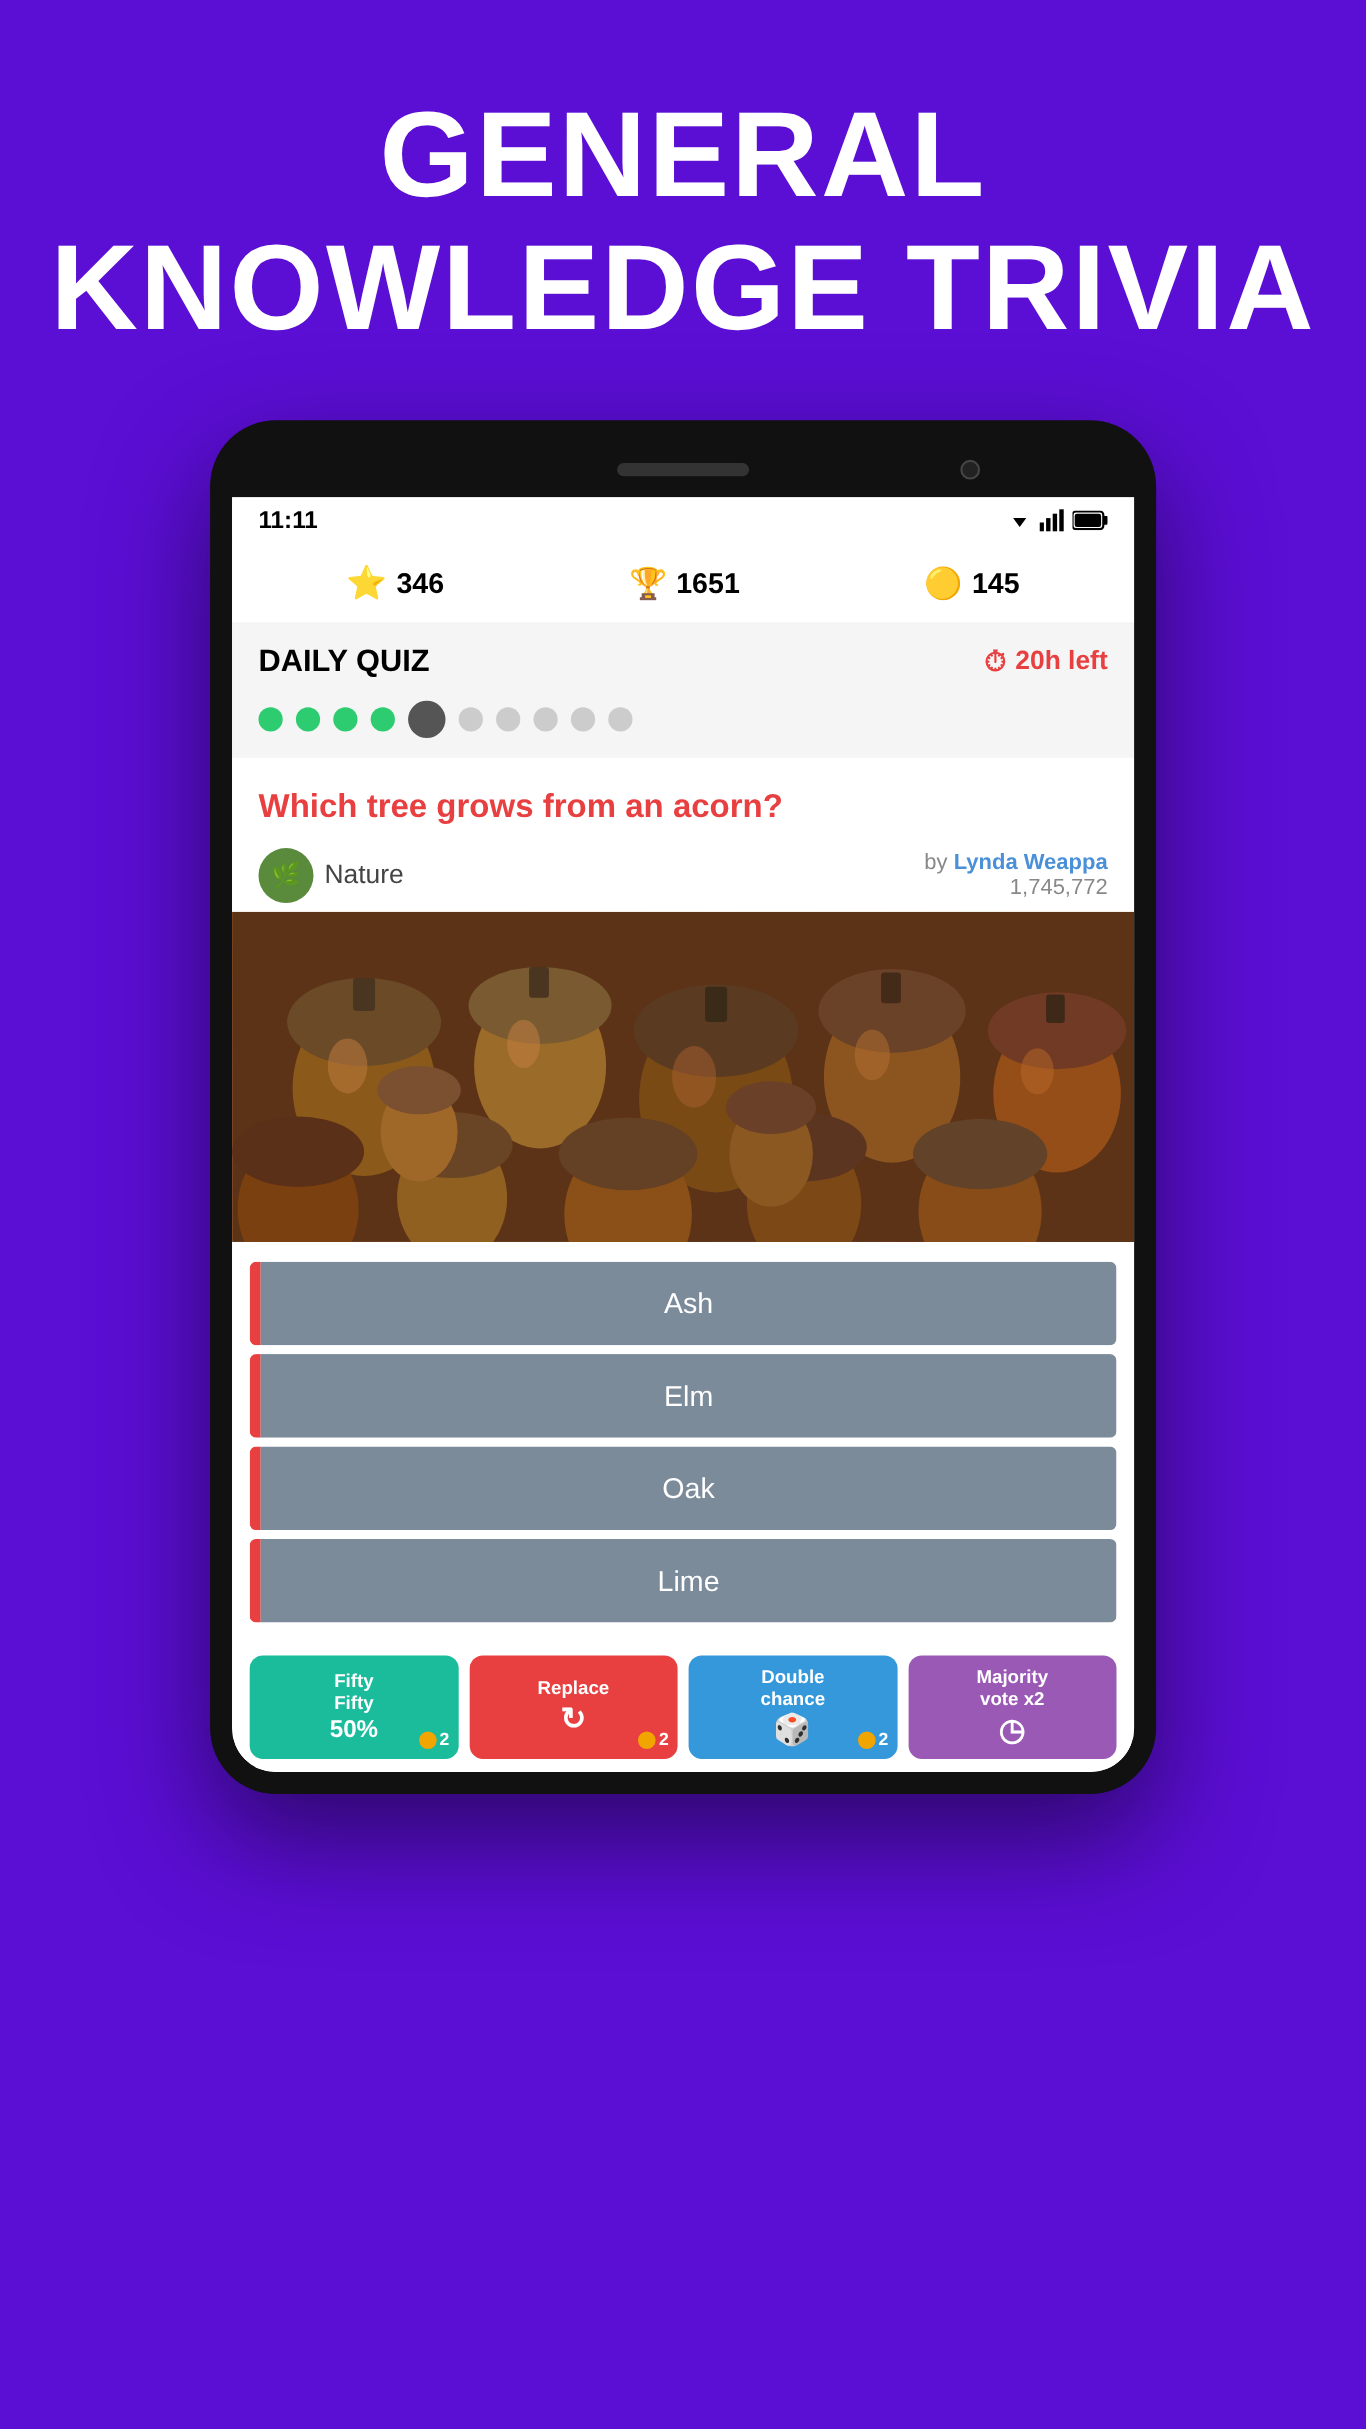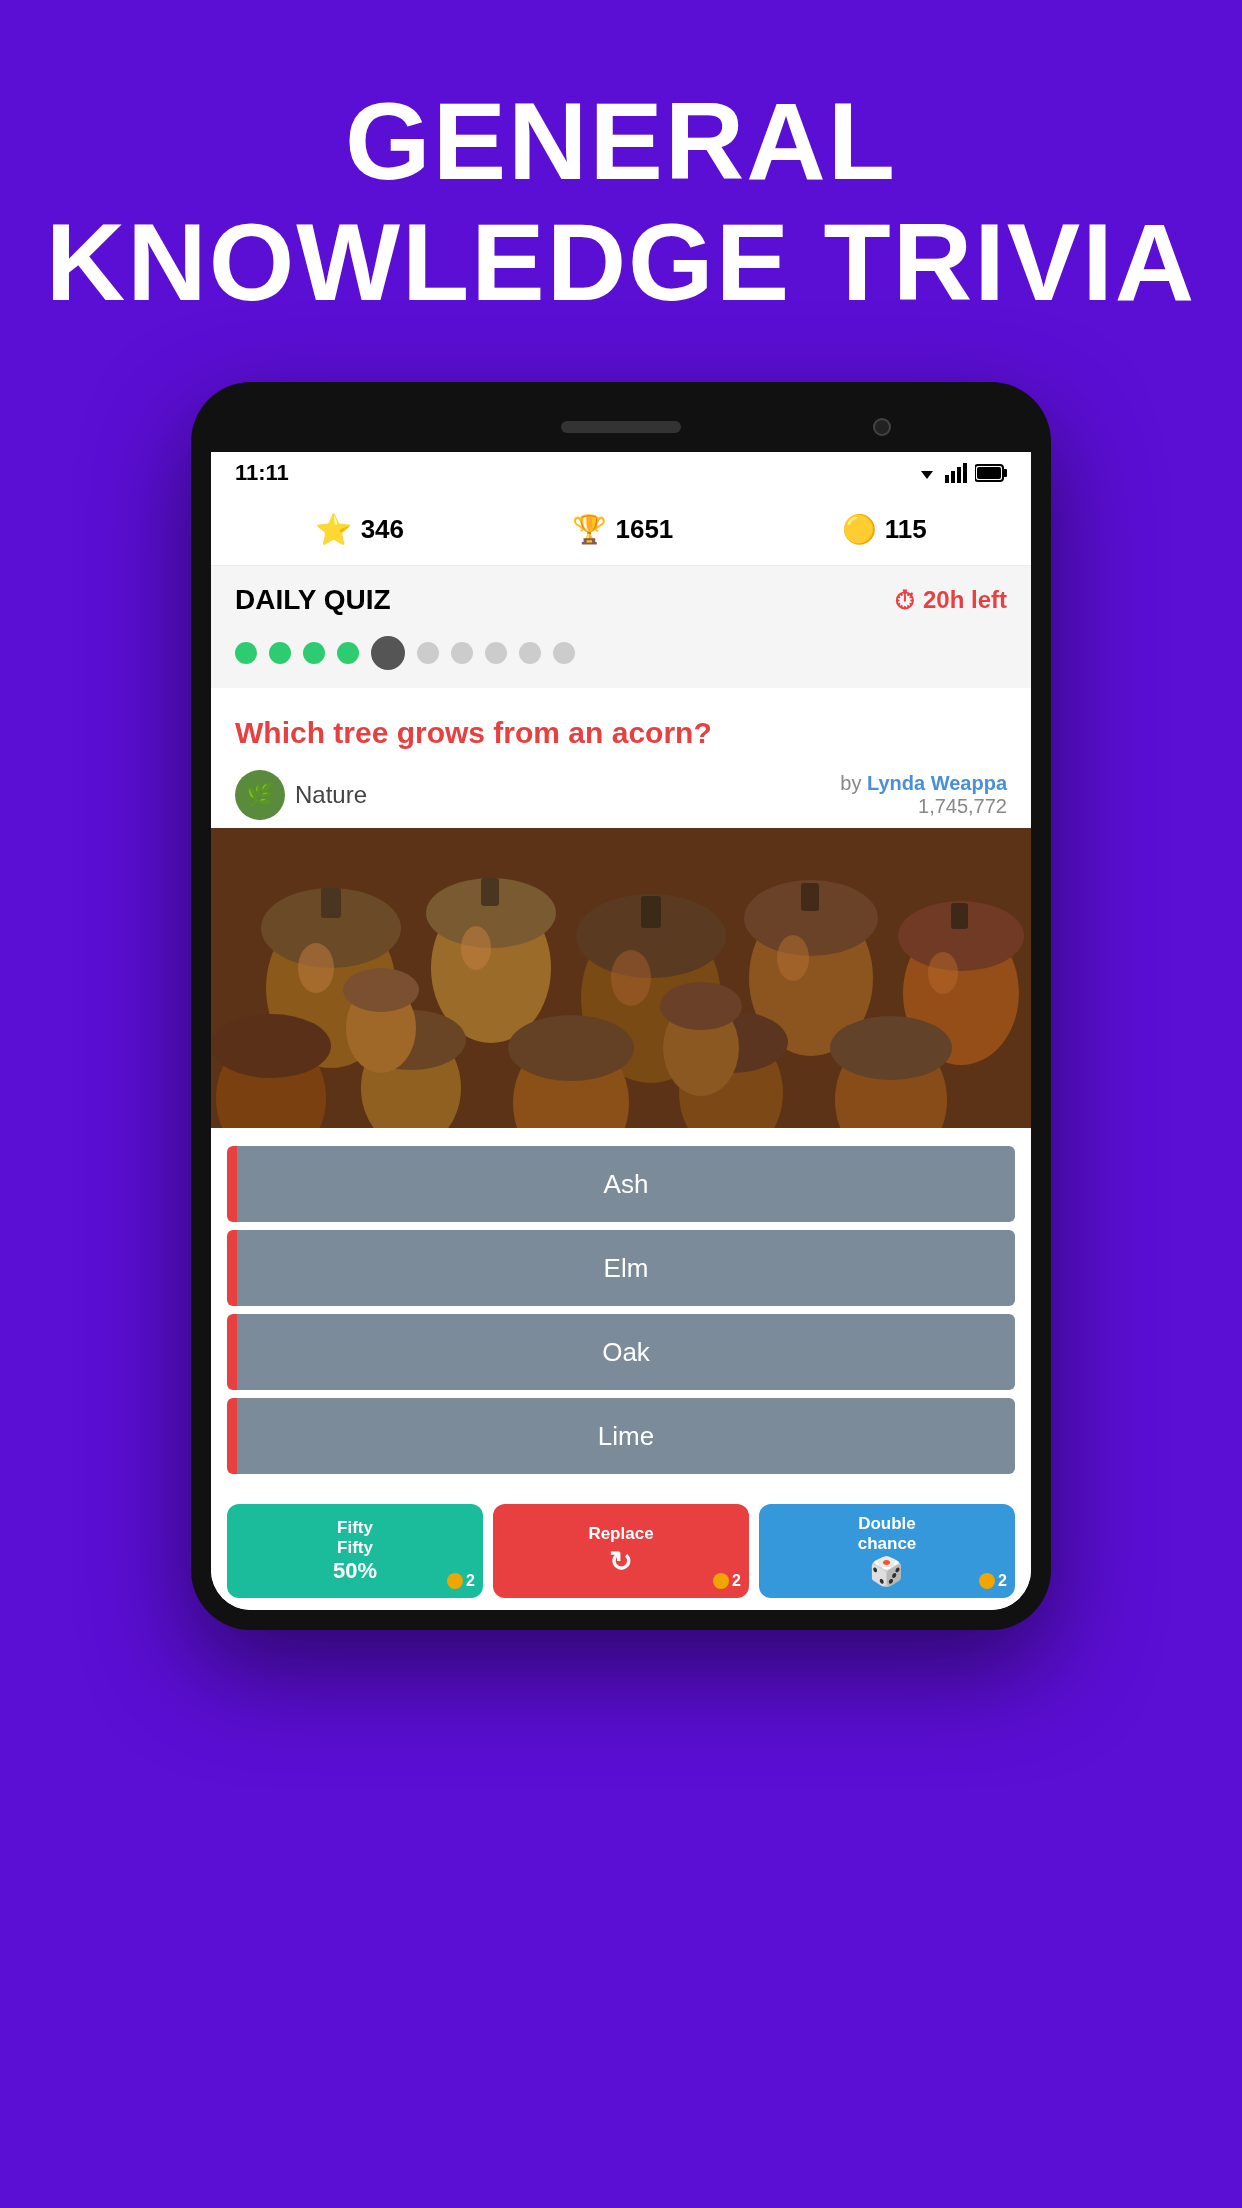--- a/index.html
+++ b/index.html
@@ -341,21 +341,21 @@
       <div class="stat-item">
         <span class="star-icon">⭐</span>
         <span>346</span>
       </div>
       <div class="stat-item">
         <span class="trophy-icon">🏆</span>
         <span>1651</span>
       </div>
       <div class="stat-item">
         <span class="coin-icon">🟡</span>
-        <span>115</span>
+        <span>145</span>
       </div>
     </div>
 
     <div class="quiz-header">
       <span class="daily-quiz-label">DAILY QUIZ</span>
       <div class="time-left">
         <span class="timer-icon">⏱</span>
         <span>20h left</span>
       </div>
     </div>
@@ -477,16 +477,20 @@
 
       <div class="powerup-btn blue">
         <div class="powerup-label">Double<br>chance</div>
         <div class="powerup-icon">🎲</div>
         <div class="powerup-cost">
           <div class="cost-coin"></div>
           <span>2</span>
         </div>
       </div>
 
+      <div class="powerup-btn purple">
+        <div class="powerup-label">Majority<br>vote x2</div>
+        <div class="powerup-icon">◷</div>
+      </div>
     </div>
 
   </div>
 </div>
 
 </body></html>

